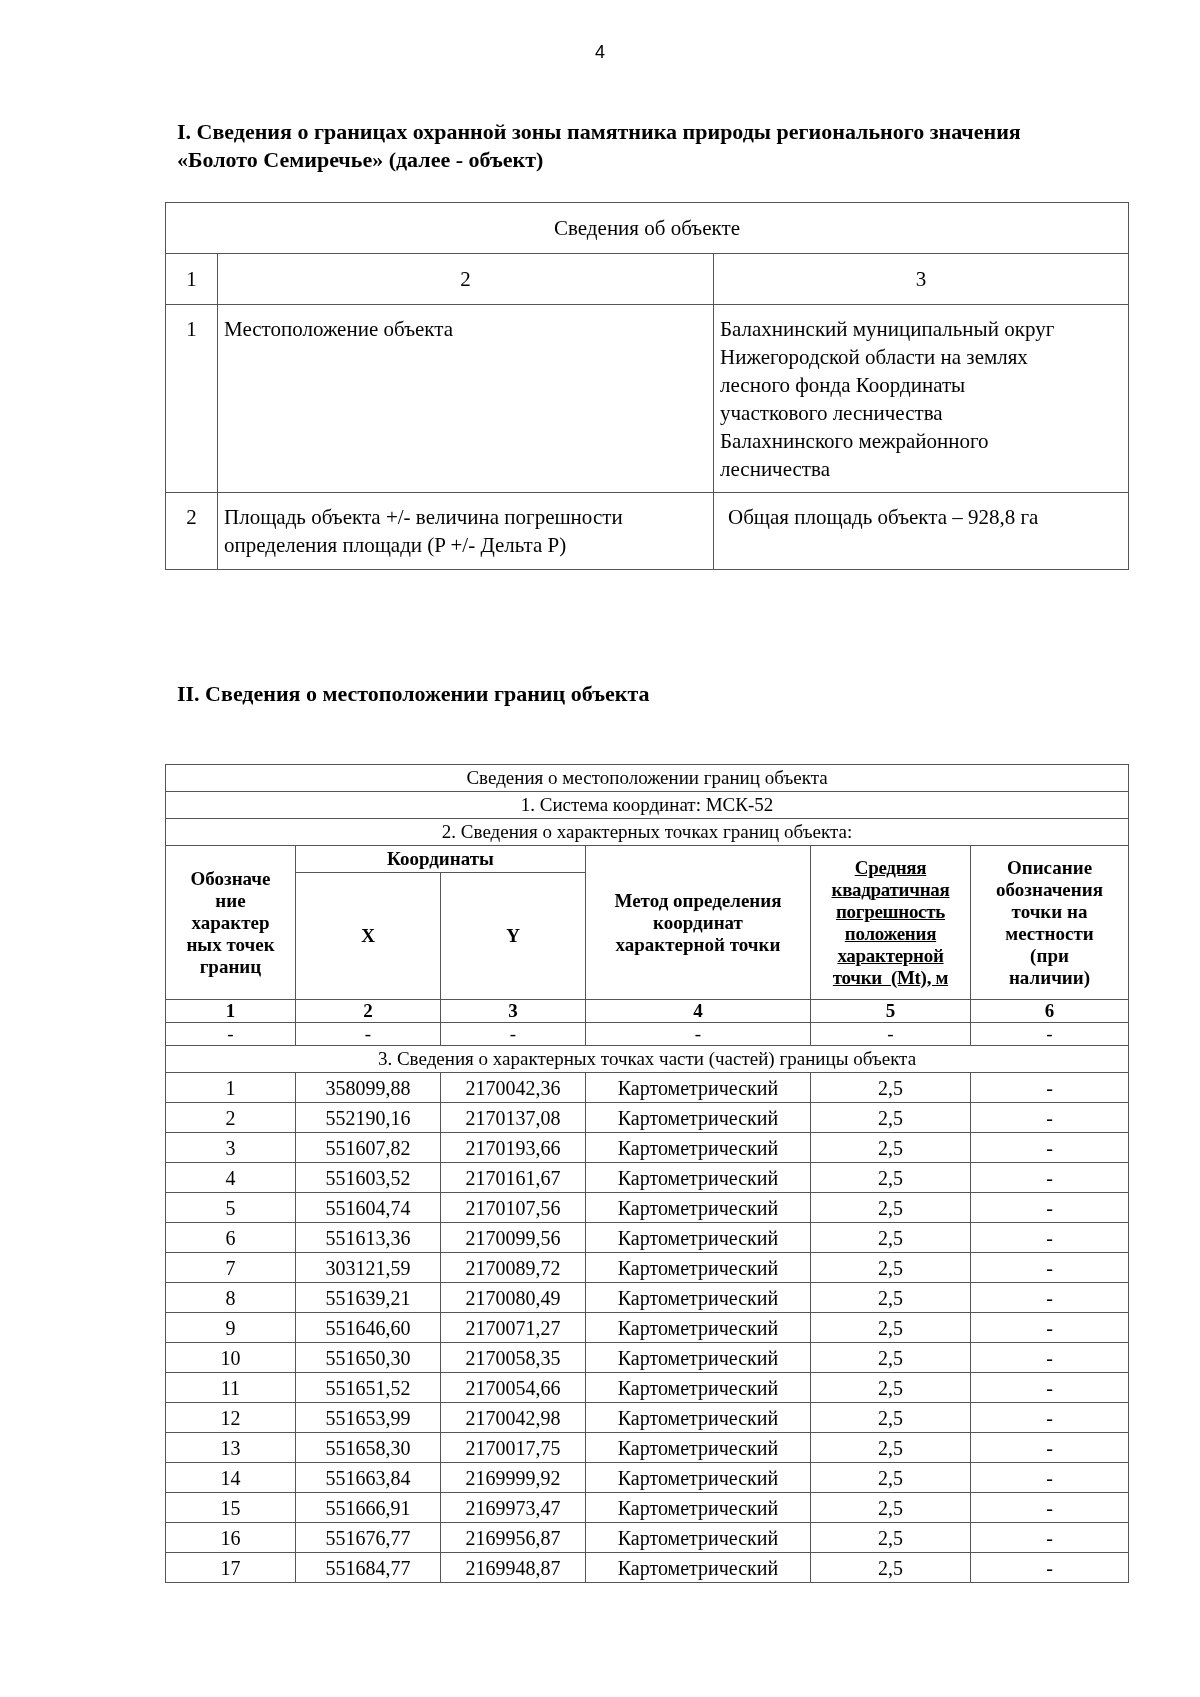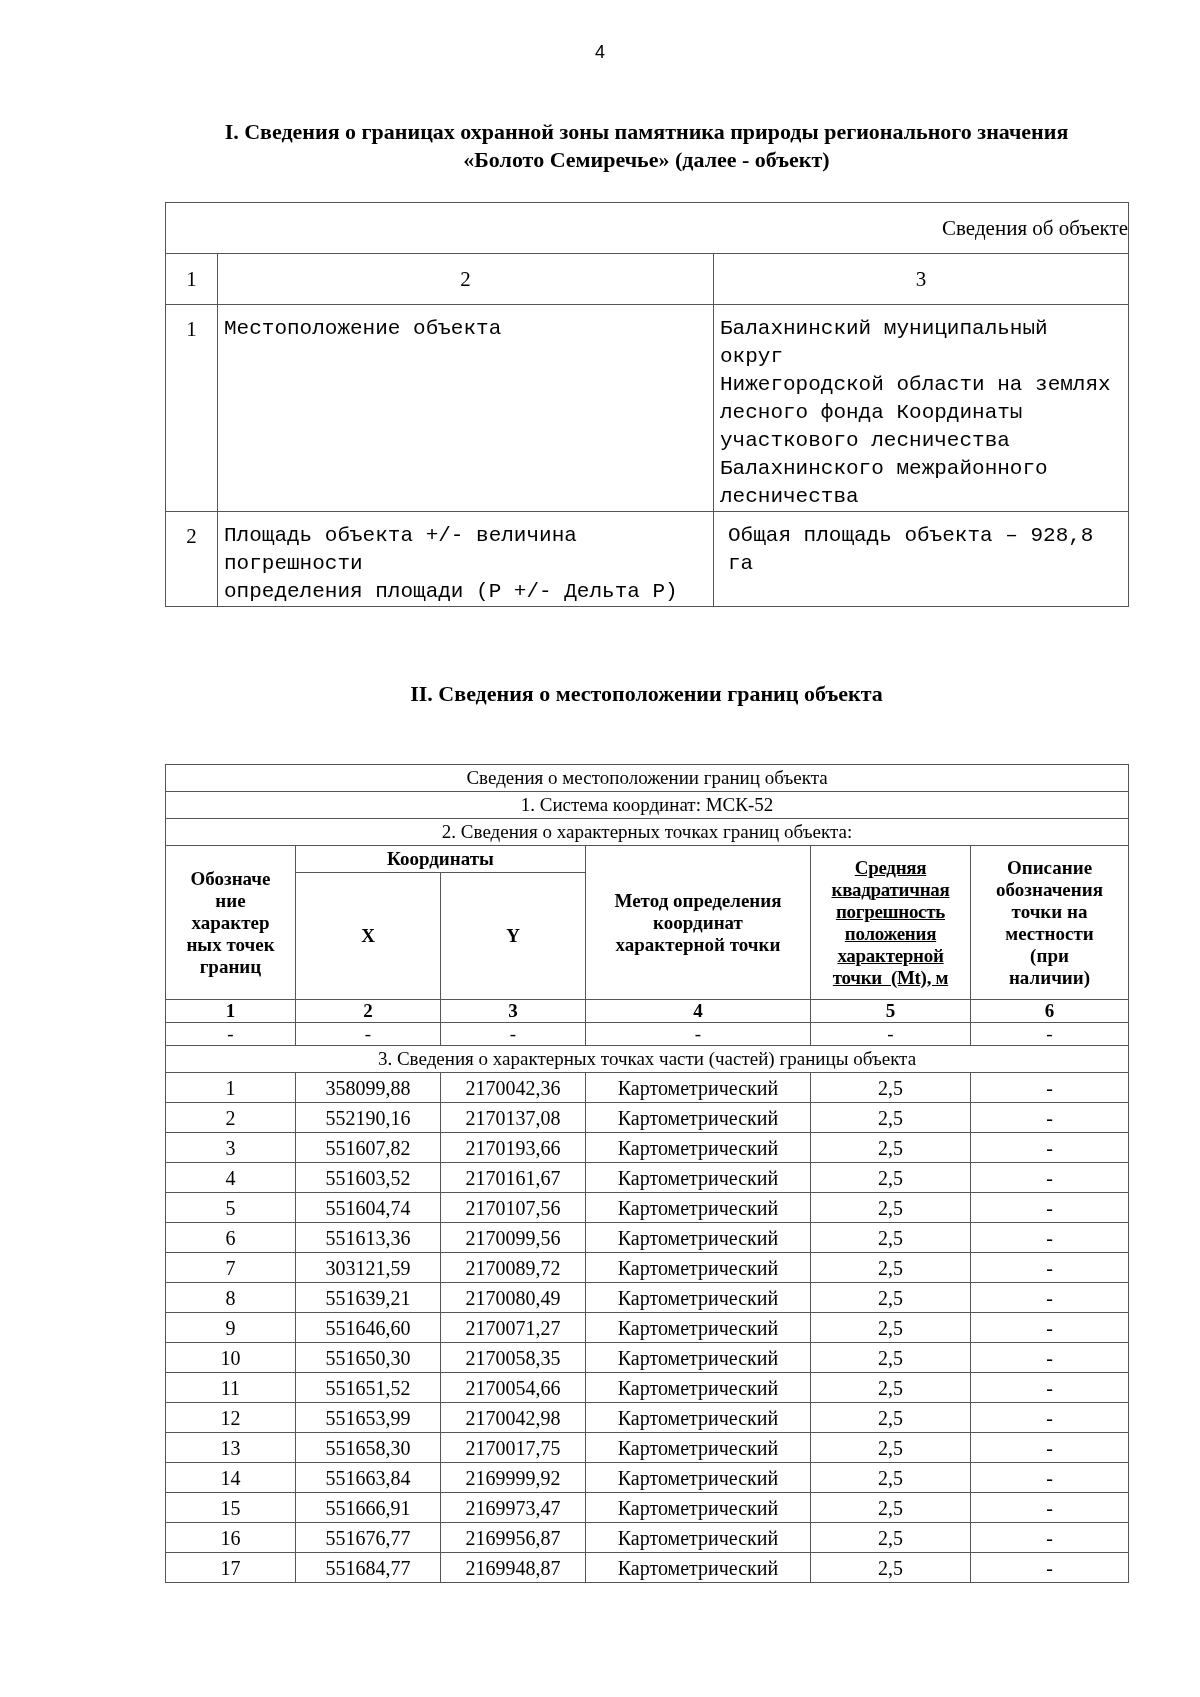--- a/index.html
+++ b/index.html
@@ -1,37 +1,37 @@
 <!DOCTYPE html>
 <html><head>
 <meta charset="utf-8">
 <style>
   html, body { margin: 0; padding: 0; background: #ffffff; }
   body { width: 1200px; height: 1697px; position: relative; overflow: hidden;
          font-family: "Liberation Serif", serif; color: #000; }
   .page-num { position: absolute; top: 42px; left: 0; width: 1200px; text-align: center;
               font-family: "Liberation Sans", sans-serif; font-size: 18px; }
-  .heading { position: absolute; left: 165px; width: 963px; text-align: center;
+  .heading { position: absolute; left: 177px; width: 963px; 
              font-weight: bold; font-size: 22px; line-height: 28px; }
   .h1 { top: 118px; }
   .h2 { top: 680px; }
 
   table { border-collapse: collapse; position: absolute; left: 165px; width: 963px; table-layout: fixed; }
   td { border: 1.5px solid #555; padding: 0; }
 
   
   .t1 { top: 202px; font-size: 21px; }
   .t1 td { vertical-align: top; line-height: 28px; }
-  .t1 .title-row td { height: 50px; text-align: right; vertical-align: middle; }
+  .t1 .title-row td { height: 50px; text-align: center; vertical-align: middle; }
   .t1 .hdr-row td { height: 76px; padding-top: 10px; box-sizing: border-box; }
   .t1 .num-row td { height: 50px; text-align: center; vertical-align: middle; }
   .t1 .r1 td { height: 188px; padding-top: 10px; box-sizing: border-box; }
   .t1 .r2 td { height: 77px; padding-top: 10px; box-sizing: border-box; }
   .t1 .c-num { text-align: center; }
-  .t1 .c-text { padding-left: 6px; padding-right: 6px; font-family: Liberation Mono, monospace; }
+  .t1 .c-text { padding-left: 6px; padding-right: 6px; }
   .t1 .c-hdr { text-align: center; }
 
   
   .t2 { top: 764px; font-size: 19px; }
   .t2 td { text-align: center; vertical-align: middle; line-height: 22px; }
   .t2 .span-row td { height: 26px; }
   .t2 .hdr td { font-weight: bold; }
   .t2 .hdr-top td.sub { height: 26px; }
   .t2 .hdr-x td { height: 126px; }
   .t2 .colnum td { height: 22px; font-weight: bold; }

